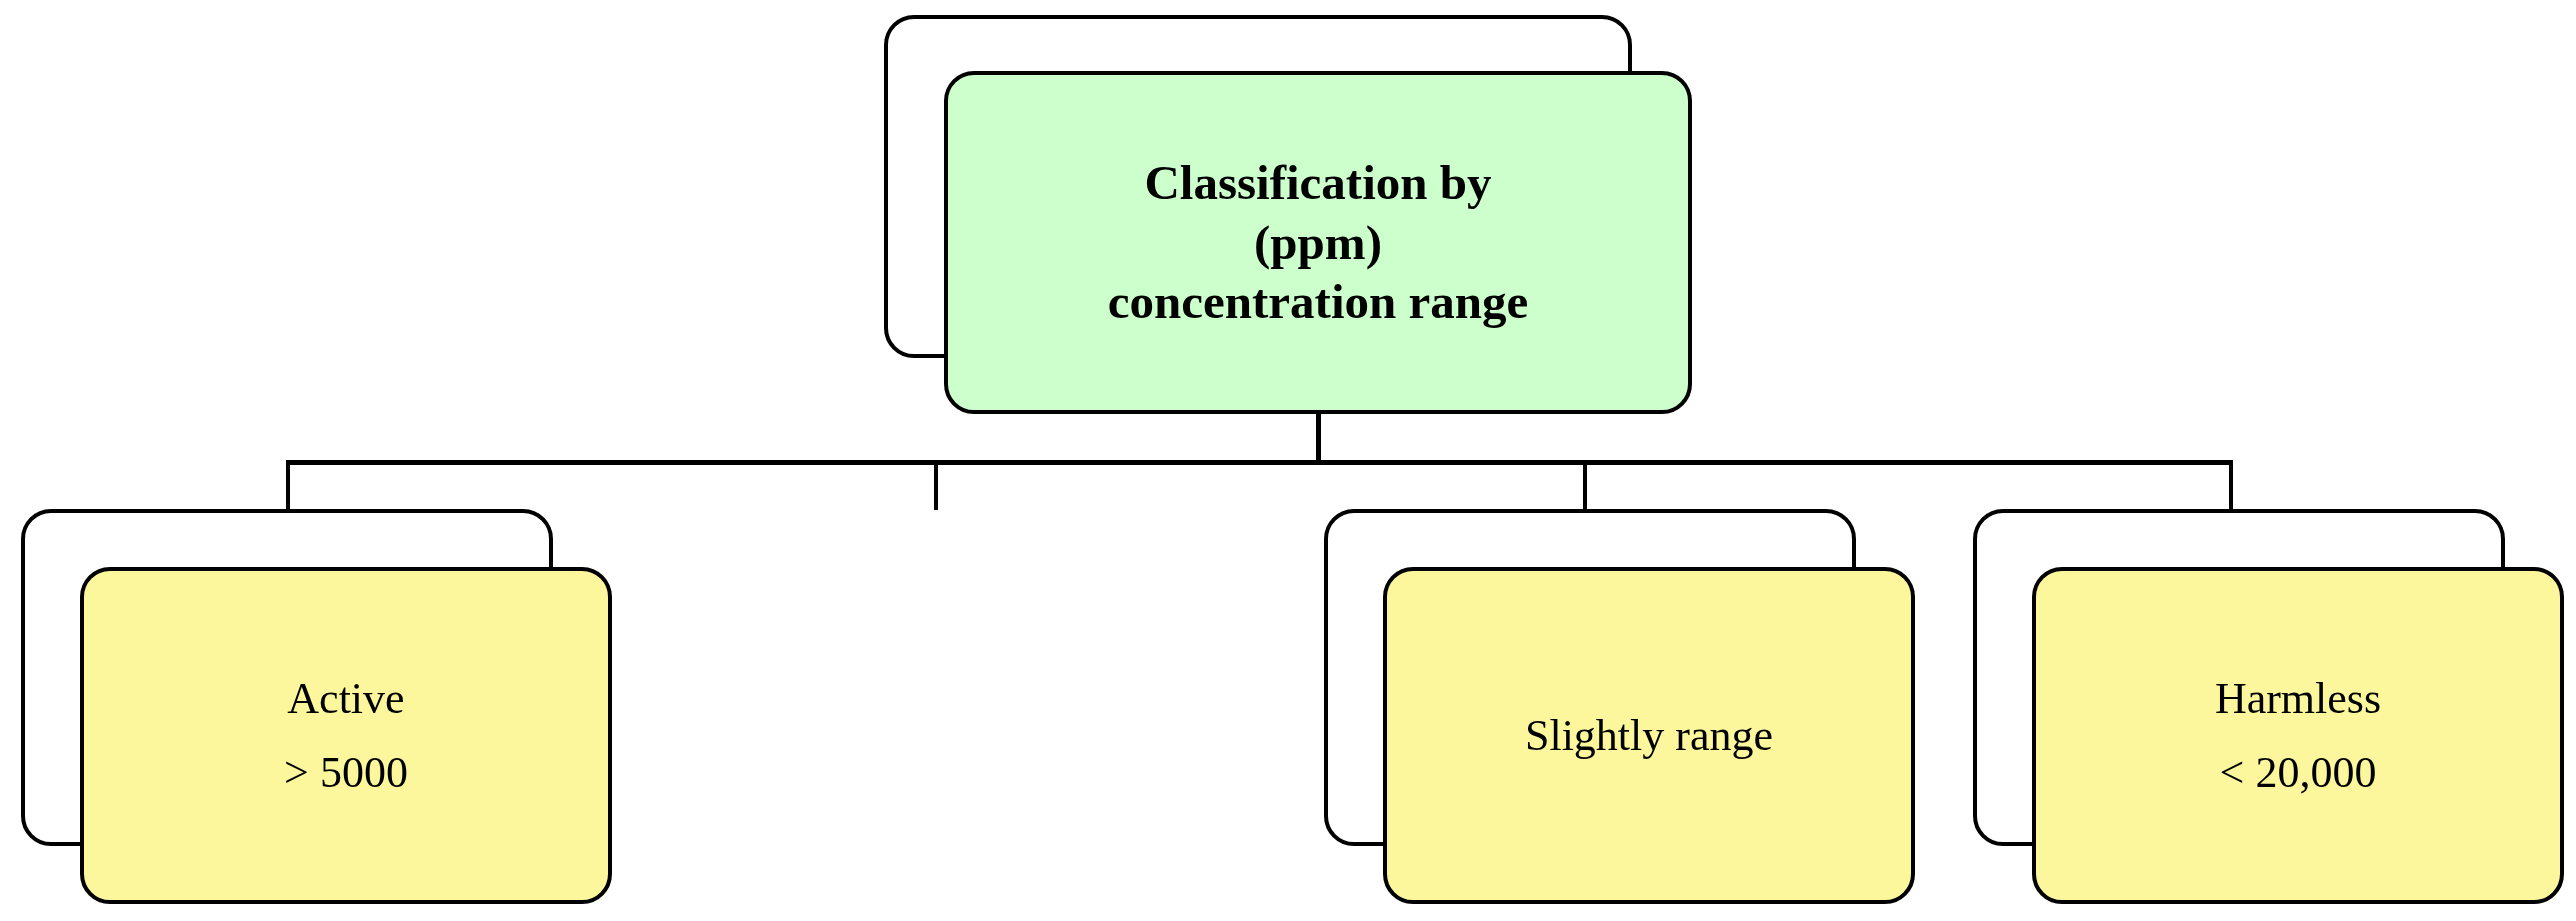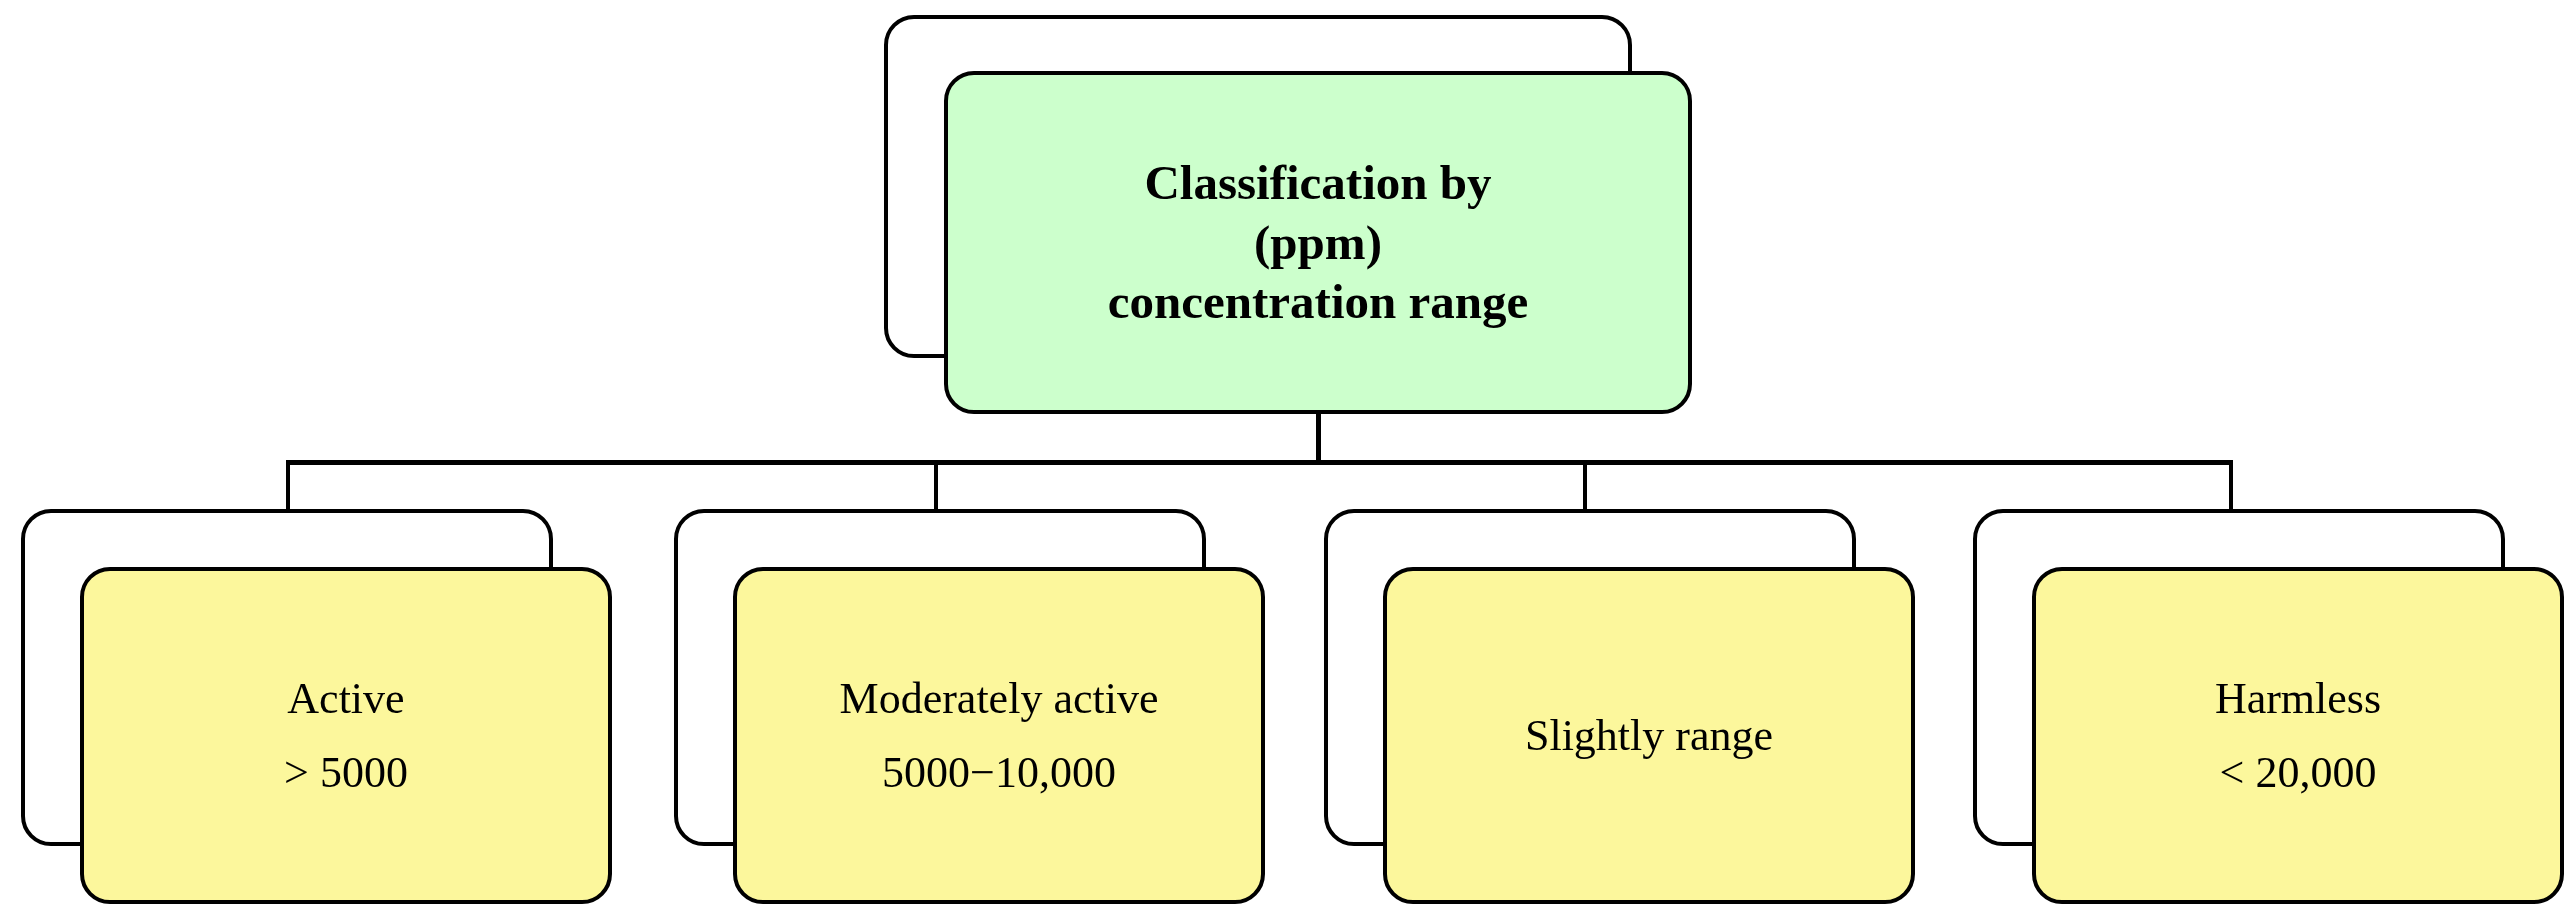--- a/index.html
+++ b/index.html
@@ -128,29 +128,20 @@
   <div class="node leaf" id="leaf-0">
     <div class="shadow"></div>
     <div class="card">
       <span class="card-lines">
         <span class="card-line">Active</span>
         <span class="card-line second">&gt; 5000</span>
       </span>
     </div>
   </div>
 
-  <div class="node leaf" id="leaf-1">
-    <div class="shadow"></div>
-    <div class="card">
-      <span class="card-lines">
-        <span class="card-line">Moderately active</span>
-        <span class="card-line second">5000−10,000</span>
-      </span>
-    </div>
-  </div>
 
   <div class="node leaf" id="leaf-2">
     <div class="shadow"></div>
     <div class="card">
       <span class="card-lines">
         <span class="card-line">Slightly range</span>
       </span>
     </div>
   </div>
 

